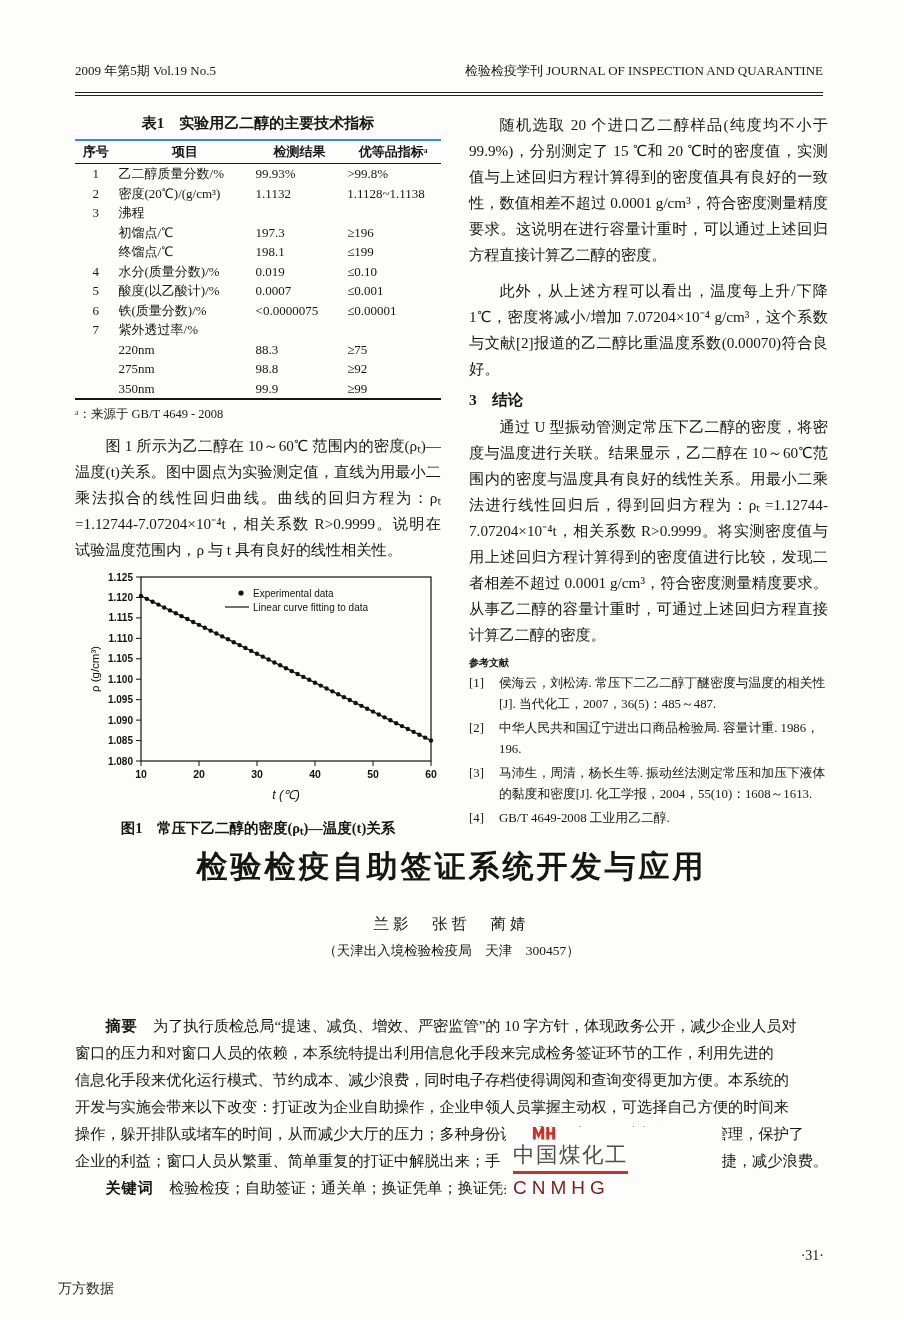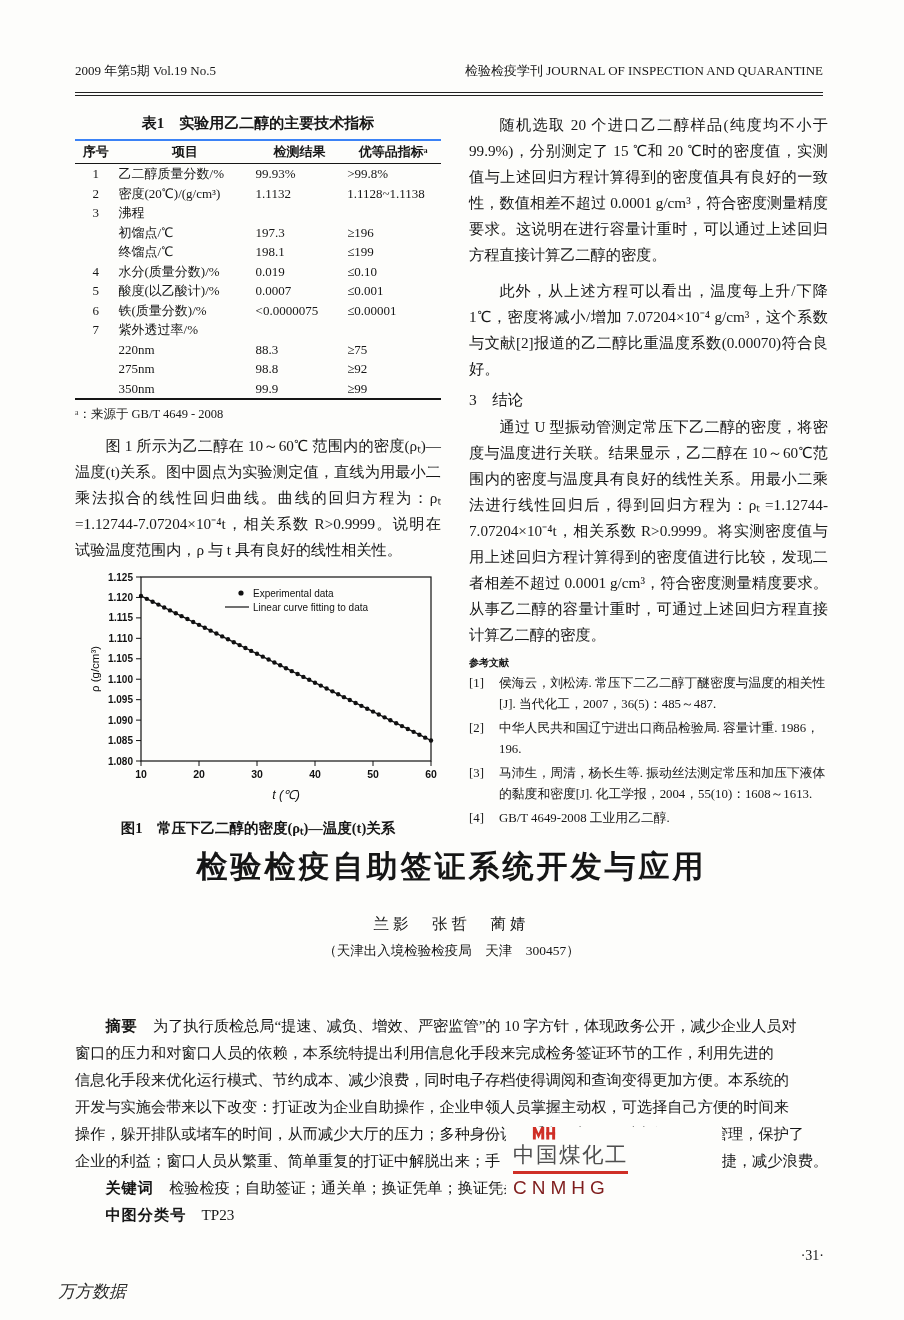--- a/index.html
+++ b/index.html
@@ -22,21 +22,21 @@
   table.spec td{padding:1px 2px;line-height:17.5px;}
   table.spec td.c0{text-align:center;}
   .footnote{font-size:12.5px;margin-top:6px;}
 
   .para{font-size:15.2px;line-height:26px;text-align:justify;text-indent:2em;margin-top:10px;}
   .col-r .para:first-child{margin-top:0;}
 
   .fig{margin-top:6px;margin-left:10px;}
   .figcap{font-weight:bold;font-size:14.5px;text-align:center;margin-top:8px;}
 
-  .h3{font-weight:normal;font-size:15.5px;margin:8px 0 3px;}
+  .h3{font-weight:bold;font-size:15.5px;margin:8px 0 3px;}
   .refs-h{font-weight:bold;font-size:10px;margin:8px 0 2px;}
   .refs{font-size:12.8px;}
   .ref{display:flex;line-height:21px;margin-top:3px;}
   .ref .num{width:30px;flex:none;}
   .ref .txt{flex:1;}
 
   
   .a2{position:absolute;left:75px;top:846px;width:753px;text-align:center;}
   .a2 .title{font-size:31px;font-weight:bold;letter-spacing:3px;}
   .a2 .authors{margin-top:26px;font-size:15.5px;letter-spacing:4px;}
@@ -50,22 +50,22 @@
 
   
   .logo{position:absolute;left:506px;top:1127px;width:216px;height:72px;background:#fdfdfb;
         display:flex;align-items:flex-start;flex-direction:column;}
   .logo-text{margin-left:7px;font-family:"Liberation Sans",sans-serif;}
   .logo-cn{font-size:21.5px;color:#4e4e4e;letter-spacing:1.5px;border-bottom:3px solid #cf2f26;
            padding-bottom:2px;}
   .logo-en{font-size:19px;color:#7f1d1d;letter-spacing:5px;margin-top:3px;}
 
   .pageno{position:absolute;right:80px;top:1248px;font-size:14px;text-align:center;}
-  .wf{position:absolute;left:58px;top:1280px;font-size:17px;color:#2b2b2b;
-      font-family:"Liberation Sans",sans-serif;font-style:italic;}
+  .wf{position:absolute;left:58px;top:1280px;font-size:14px;color:#2b2b2b;
+      font-family:"Liberation Sans",sans-serif;}
 
   svg text{font-family:"Liberation Sans",sans-serif;fill:#111;}
 </style>
 </head>
 <body>
 
 <div class="page">
 
   <div class="header">
     <span>2009 年第5期 Vol.19 No.5</span>
@@ -302,21 +302,20 @@
   </div>
 
   <div class="abs" id="abstract">
       <div class="abs-line indent"><b>摘要</b><span>　为了执行质检总局“提速、减负、增效、严密监管”的 10 字方针，体现政务公开，减少企业人员对</span></div>
       <div class="abs-line"><span>窗口的压力和对窗口人员的依赖，本系统特提出利用信息化手段来完成检务签证环节的工作，利用先进的</span></div>
       <div class="abs-line"><span>信息化手段来优化运行模式、节约成本、减少浪费，同时电子存档使得调阅和查询变得更加方便。本系统的</span></div>
       <div class="abs-line"><span>开发与实施会带来以下改变：打证改为企业自助操作，企业申领人员掌握主动权，可选择自己方便的时间来</span></div>
       <div class="abs-line"><span>操作，躲开排队或堵车的时间，从而减少大厅的压力；多种身份识别手段，加强了对申领人员的管理，保护了</span></div>
       <div class="abs-line"><span>企业的利益；窗口人员从繁重、简单重复的打证中解脱出来；手</span><span class="after">快捷，减少浪费。</span></div>
       <div class="abs-line indent"><b>关键词</b><span>　检验检疫；自助签证；通关单；换证凭单；换证凭条</span></div>
-      <div class="abs-line indent"><b>中图分类号</b><span>　TP23</span></div>
     </div>
 
   <div class="logo">
     <svg width="76" height="62" viewBox="0 0 106 62">
       <path fill="#cf2f26" d="M0,0 h14 l13,30 13,-30 h14 v60 h-14 v-32 l-13,28 -13,-28 v32 h-14 z"></path>
       <rect fill="#cf2f26" x="64" y="0" width="14" height="60"></rect>
       <rect fill="#cf2f26" x="92" y="0" width="14" height="60"></rect>
       <rect fill="#cf2f26" x="64" y="25" width="42" height="12"></rect>
     </svg>
     <div class="logo-text">

